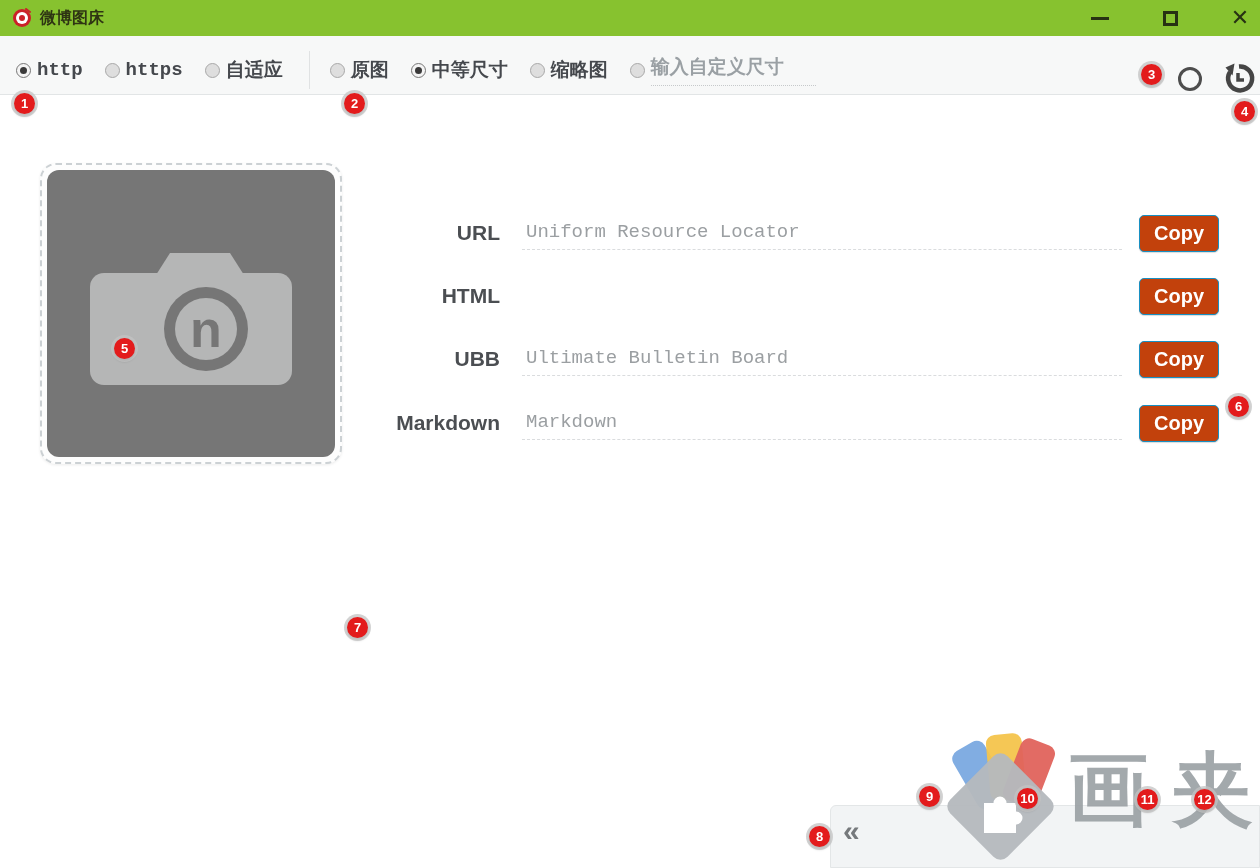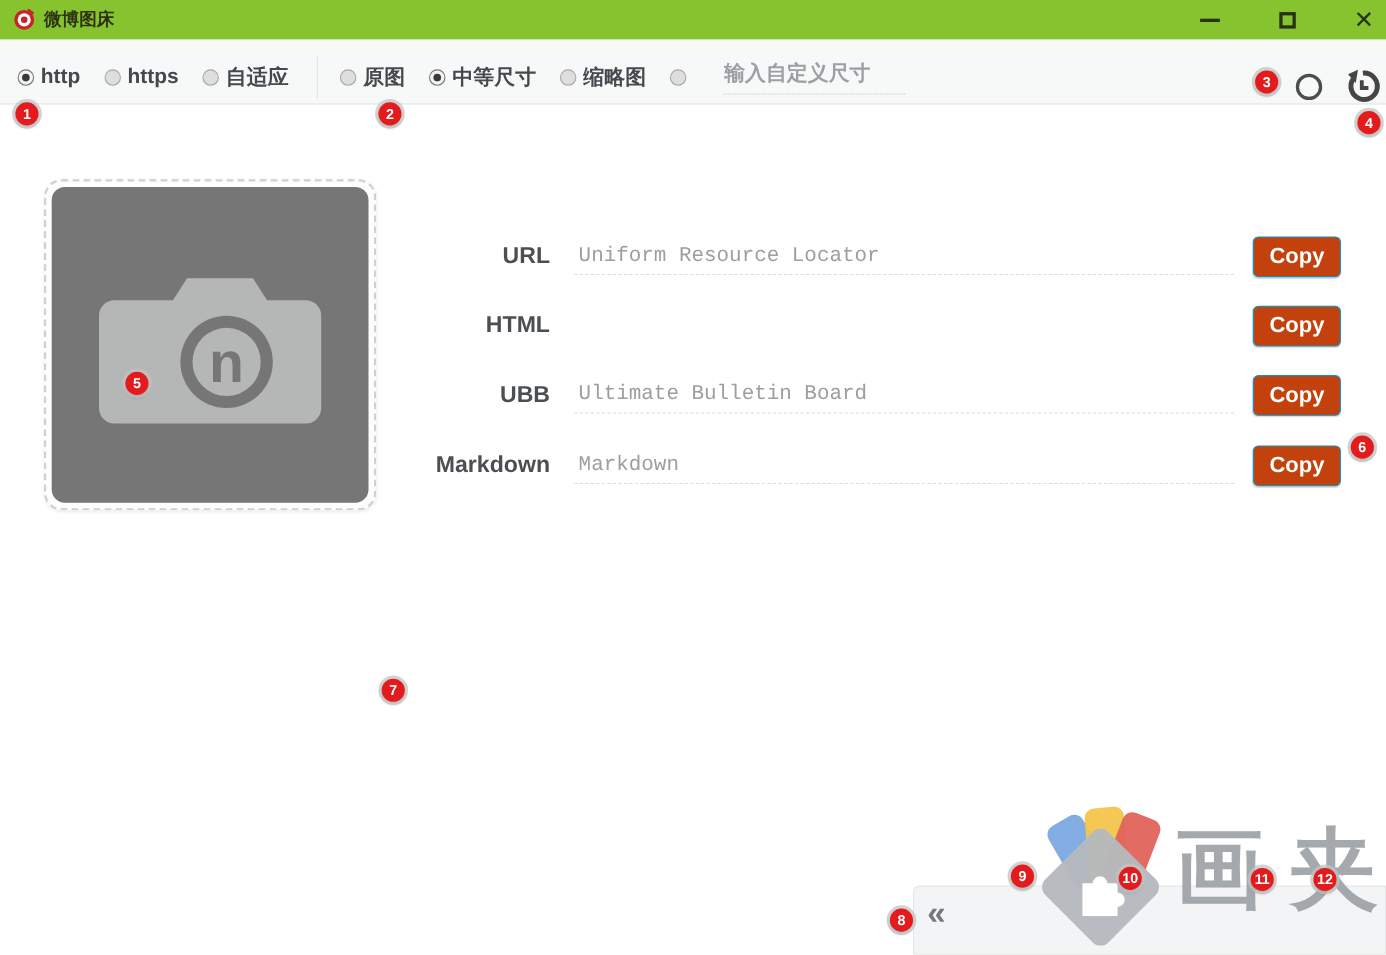--- a/index.html
+++ b/index.html
@@ -26,34 +26,34 @@
   .win-max   { left:1152px; }
   .win-max .box { width:15px; height:15px; border:3px solid #273213; }
   .win-close { left:1222px; font-size:22px; font-weight:bold; }
 
   
   .toolbar {
     position:absolute; left:0; top:36px; width:1260px; height:59px;
     background:#f7f8f8; border-bottom:1px solid #e2e5e6;
     display:flex; align-items:center; padding:10px 0 0 16px;
   }
-  .radio-item { display:flex; align-items:center; margin-right:22px; font-size:19px; font-weight:bold; color:#45484d; cursor:default; }
+  .radio-item { display:flex; align-items:center; margin-right:22px; font-size:19px; font-weight:bold; color:#45484d; cursor:default;font-family:Liberation Mono, monospace; }
   .radio {
     width:15px; height:15px; border-radius:50%; margin-right:6px;
     background:#dedede; border:1px solid #a8a8a8; position:relative; flex:0 0 auto;
   }
   .radio.selected { background:#f4f4f4; border-color:#777; }
   .radio.selected::after {
     content:""; position:absolute; left:3px; top:3px; width:7px; height:7px;
     border-radius:50%; background:#3a3a3a;
   }
   .vsep { width:1px; height:38px; background:#e0e2e3; margin:0 20px 0 4px; }
   .radio-item.custom { color:#9aa0a4; }
   .radio-item.custom .label-underline {
-    border-bottom:1px dotted #c6c9cb; padding-bottom:5px; padding-right:32px;margin-left:28px;
+    border-bottom:1px dotted #c6c9cb; padding-bottom:5px; padding-right:32px;
   }
   .toolbar-icons { margin-left:auto; display:flex; align-items:center; margin-right:4px; margin-top:18px; }
   .circle-icon { width:24px; height:24px; border:3.5px solid #4d4d4d; border-radius:50%; margin-right:20px; }
   .history-icon { width:34px; height:34px; }
 
   
   .dropzone {
     position:absolute; left:40px; top:163px; width:302px; height:301px;
     border:2px dashed #ccd1d4; border-radius:16px; background:#fdfdfd;
     padding:5px; box-shadow:0 1px 3px rgba(0,0,0,.08);

